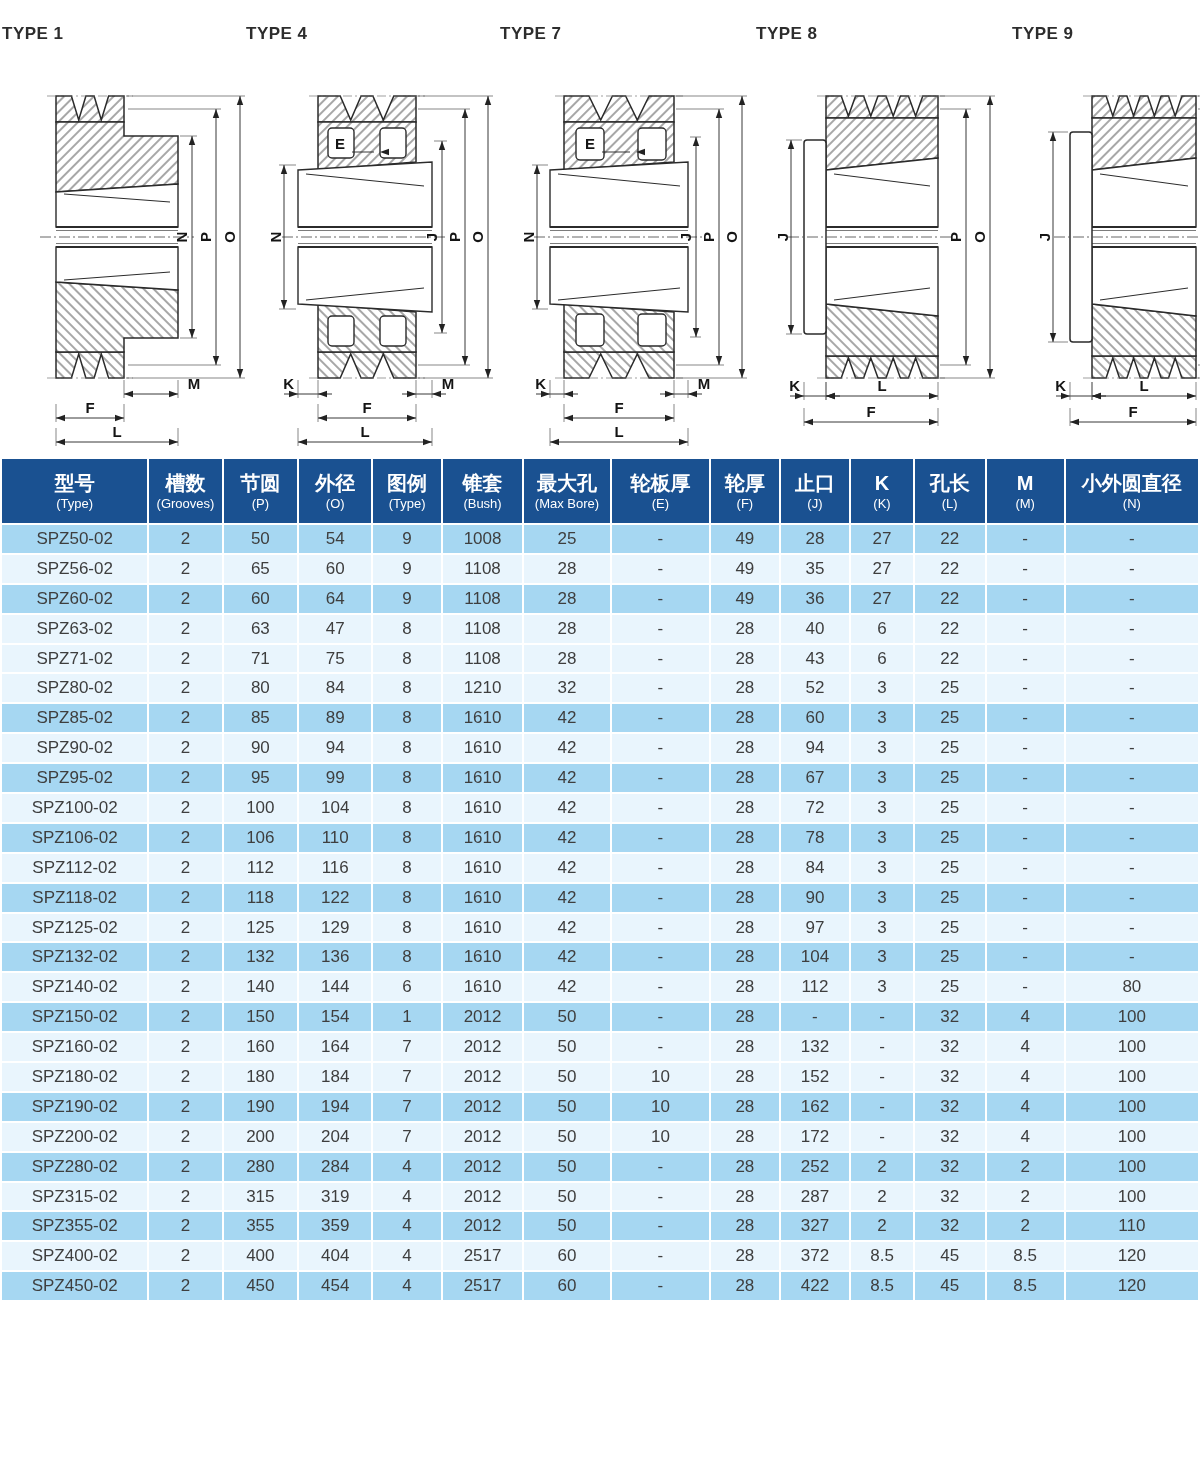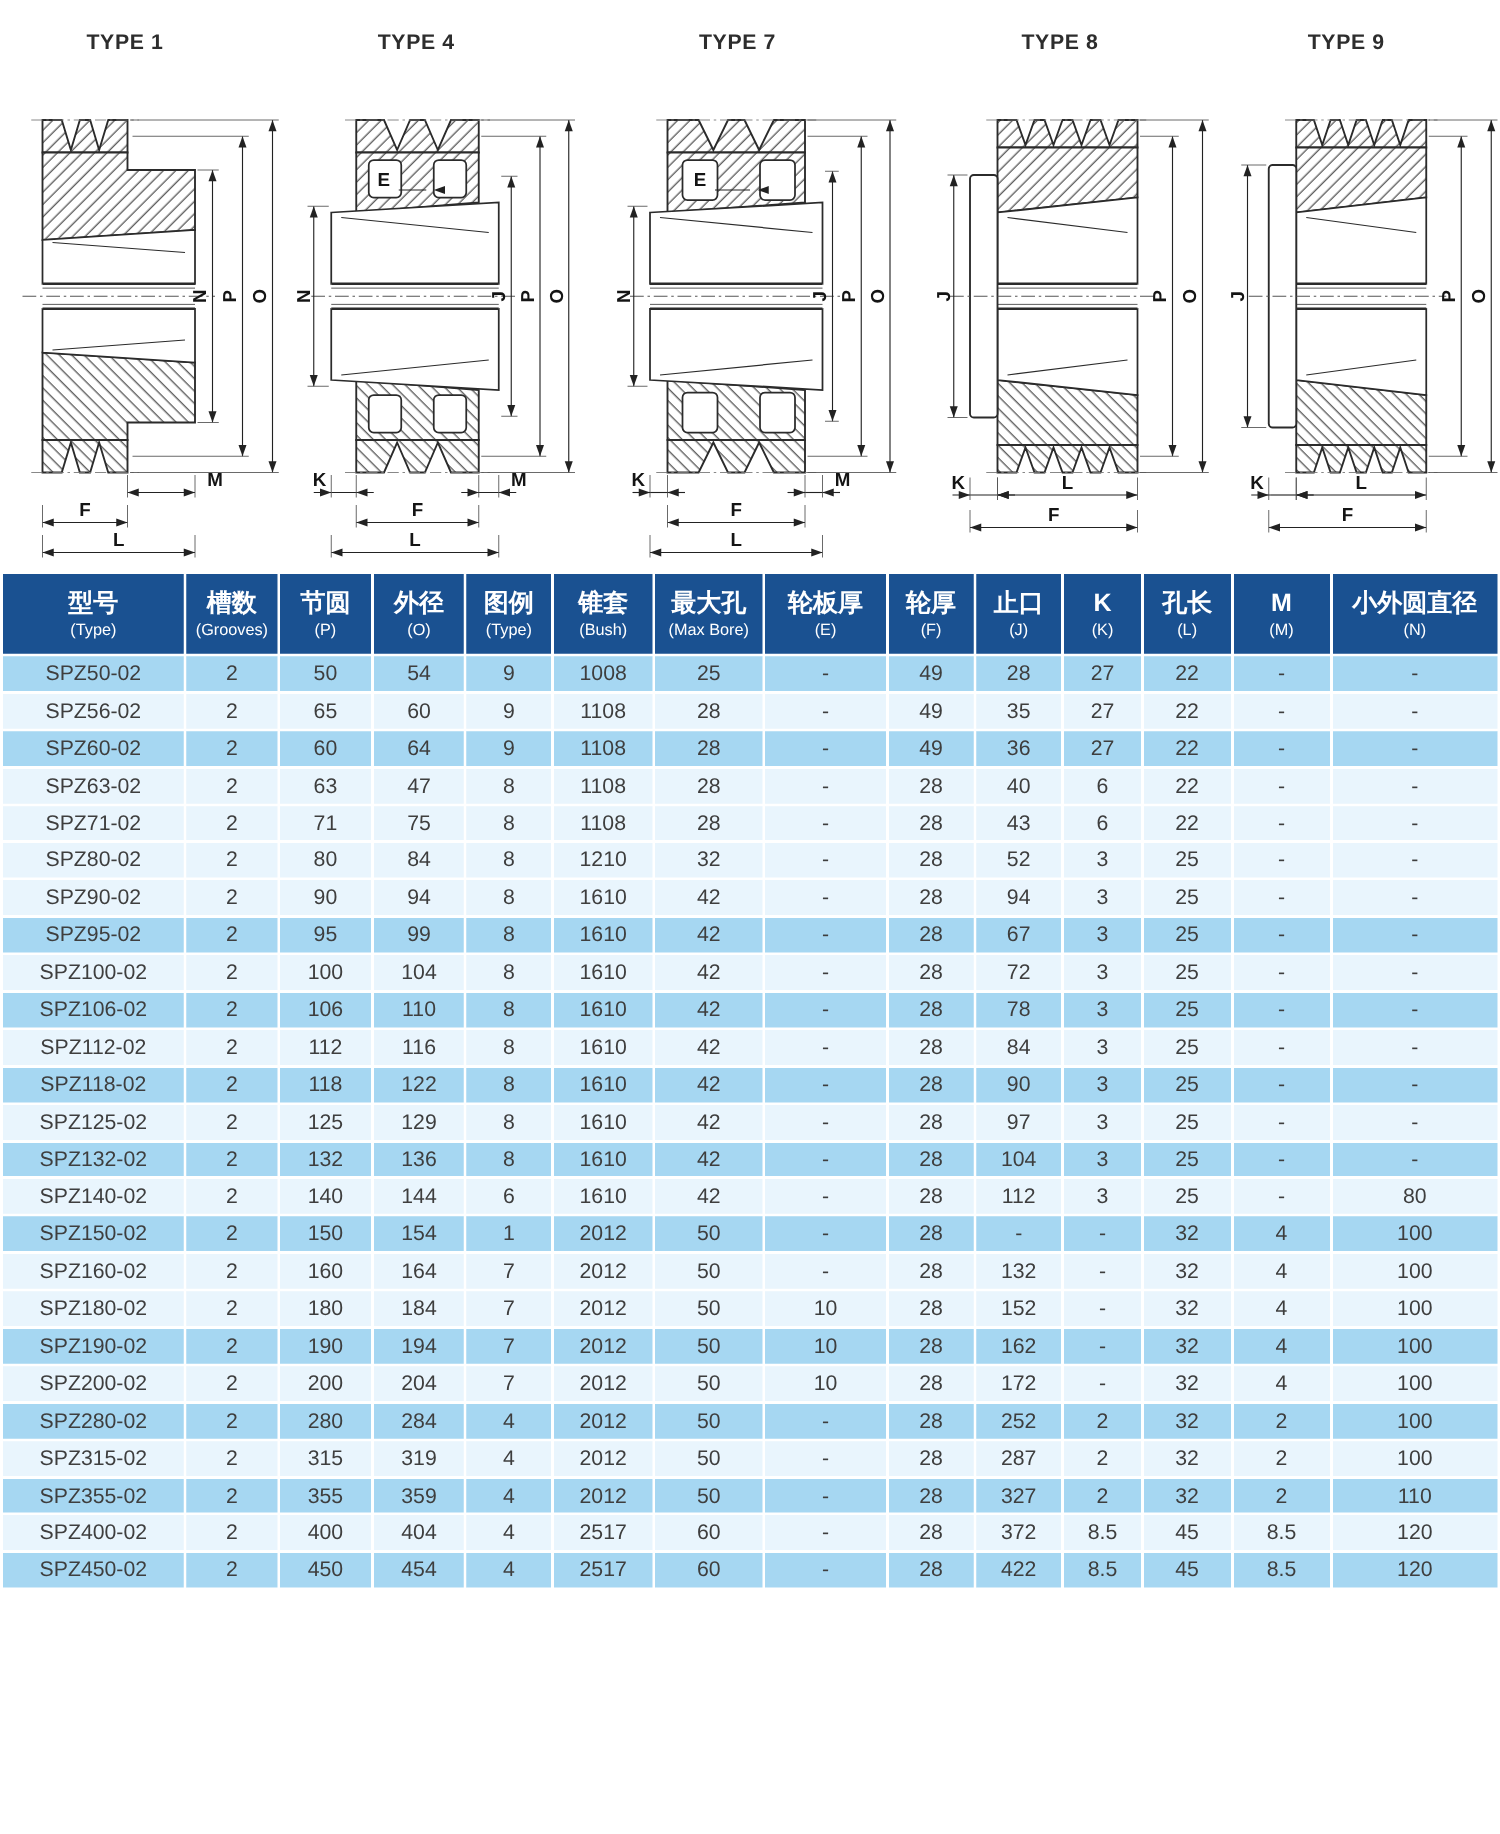--- a/index.html
+++ b/index.html
@@ -1,21 +1,21 @@
 <!DOCTYPE html>
 <html><head>
 <meta charset="utf-8">
 <style>
   html,body{margin:0;padding:0;background:#ffffff;}
   body{width:1200px;font-family:"Liberation Sans","DejaVu Sans",sans-serif;}
   .page{width:1200px;}
 
   
   .diagrams{display:flex;align-items:flex-start;padding-top:16px;height:455px;box-sizing:border-box;background:#fff;}
-  .diagram{display:flex;flex-direction:column;align-items:center;}
+  .diagram{display:flex;flex-direction:column;align-items:flex-start;padding-left:16px;}
   .d1{width:228px}.d2{width:238px}.d3{width:276px}.d4{width:240px}.d5{width:218px}
   .diagram-title{font-size:17px;font-weight:700;color:#2d2d2d;letter-spacing:.5px;margin:8px 0 0 0;transform:translateX(-14px);}
   svg.pulley{width:240px;height:412px;display:block;}
   svg text{font-family:"Liberation Sans","DejaVu Sans",sans-serif;}
   .dlab{font-size:15px;font-weight:600;fill:#141414;}
 
   
   table#spec{width:1200px;border-collapse:collapse;table-layout:fixed;margin-top:2px;}
   #spec th,#spec td{border:2px solid #ffffff;text-align:center;vertical-align:middle;padding:0;overflow:hidden;white-space:nowrap;}
   #spec thead tr{height:66px;}
@@ -560,20 +560,36 @@
           <td>1210</td>
           <td>32</td>
           <td>-</td>
           <td>28</td>
           <td>52</td>
           <td>3</td>
           <td>25</td>
           <td>-</td>
           <td>-</td>
         </tr>
+        <tr class="dark">
+          <td>SPZ85-02</td>
+          <td>2</td>
+          <td>85</td>
+          <td>89</td>
+          <td>8</td>
+          <td>1610</td>
+          <td>42</td>
+          <td>-</td>
+          <td>28</td>
+          <td>60</td>
+          <td>3</td>
+          <td>25</td>
+          <td>-</td>
+          <td>-</td>
+        </tr>
         <tr class="light">
           <td>SPZ90-02</td>
           <td>2</td>
           <td>90</td>
           <td>94</td>
           <td>8</td>
           <td>1610</td>
           <td>42</td>
           <td>-</td>
           <td>28</td>

